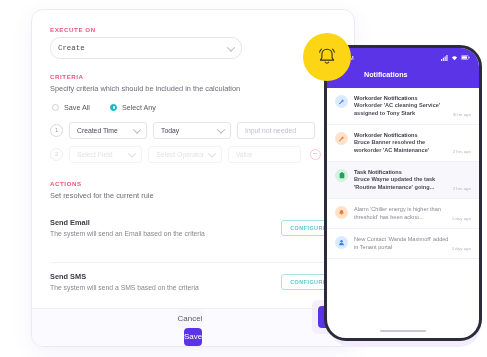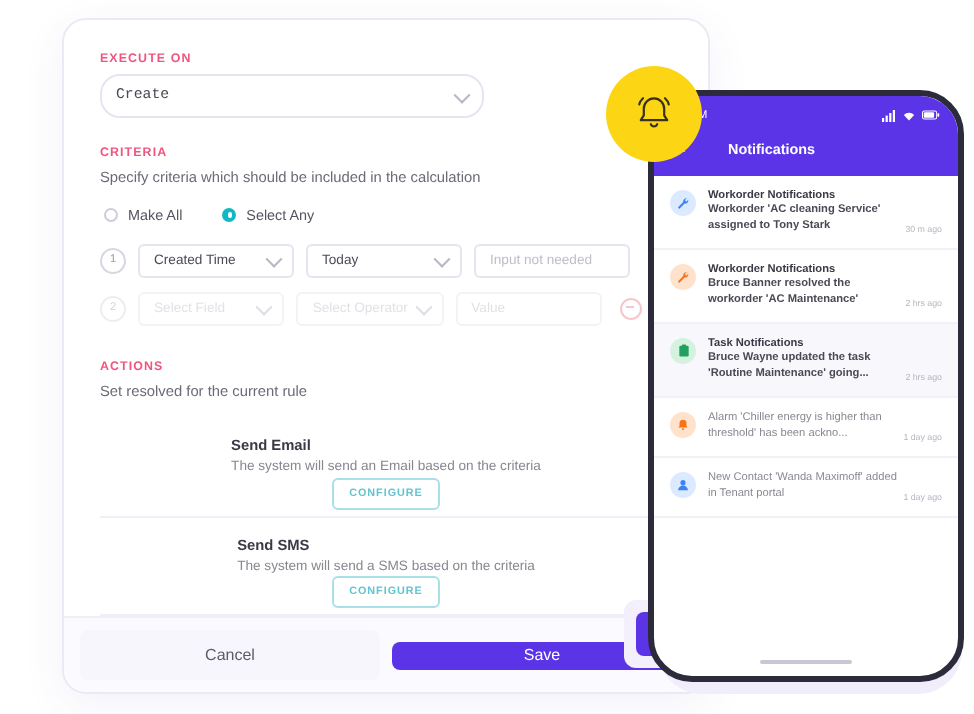--- a/index.html
+++ b/index.html
@@ -70,37 +70,37 @@
   .row-actions{display:flex;align-items:center;gap:4px;margin-left:3px;}
   .circ-btn{width:9px;height:9px;border-radius:50%;border:1px solid #f0818f;position:relative;}
   .circ-btn.add{border-color:#4fc38a;}
   .circ-btn::before{content:"";position:absolute;left:1.7px;top:3.6px;width:4.2px;height:1px;background:#f0818f;}
   .circ-btn.add::before{background:#4fc38a;}
   .circ-btn.add::after{content:"";position:absolute;left:3.6px;top:1.7px;width:1px;height:4.2px;background:#4fc38a;}
 
   
   .action-item{
     display:flex;align-items:center;justify-content:space-between;
-    padding:9px 0 3px 0;border-bottom:1px solid #f0eef7;flex-direction:column;
+    padding:9px 0 23px 0;border-bottom:1px solid #f0eef7;
   }
   .action-item:last-child{border-bottom:none;}
   .act-title{font-size:7.4px;font-weight:700;color:#3a3a46;margin:0 0 3px 0;}
   .act-desc{font-size:6.8px;color:#88868f;margin:0;line-height:1.25;}
   .cfg-btn{
     border:1px solid #a9dfe6;border-radius:3px;background:#fff;
     color:#63c4d1;font-size:5.4px;font-weight:700;letter-spacing:.5px;
     padding:4px 8px;flex:0 0 auto;
   }
 
   
   .card-footer{
     position:absolute;left:0;bottom:0;width:100%;height:38px;
     background:#fbfaff;border-top:1px solid #f0eef7;
     display:flex;align-items:center;justify-content:center;gap:0;
-    padding:0 8px;box-sizing:border-box;
+    padding:0 8px;box-sizing:border-box;flex-direction:column;
   }
   .btn-cancel{
     flex:1;height:25px;border-radius:4px;background:#f7f6fd;border:none;
     color:#5c5c68;font-size:8px;display:flex;align-items:center;justify-content:center;
     margin-right:6px;
   }
   .btn-save{
     flex:1;height:14px;border-radius:4px;background:#5b34e8;border:none;
     color:#ffffff;font-size:8px;display:flex;align-items:center;justify-content:center;
   }
@@ -182,21 +182,21 @@
 
       <div class="gap-lg"></div>
 
       <div>
         <div class="sec-label">CRITERIA</div>
         <div class="sec-desc">Specify criteria which should be included in the calculation</div>
 
         <div class="match-row">
           <div class="radio-opt">
             <span class="rdo"></span>
-            <span class="rdo-label">Make All</span>
+            <span class="rdo-label">Save All</span>
           </div>
           <div class="radio-opt">
             <span class="rdo on"></span>
             <span class="rdo-label">Select Any</span>
           </div>
         </div>
 
         <div class="crit-row">
           <div class="num-badge">1</div>
           <div class="fld f1">

